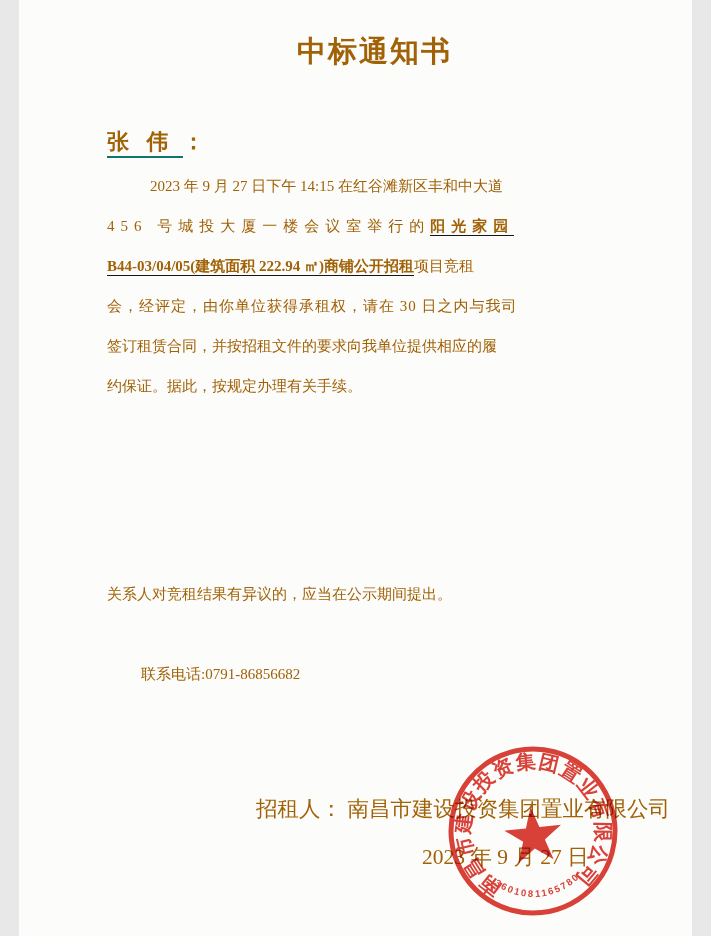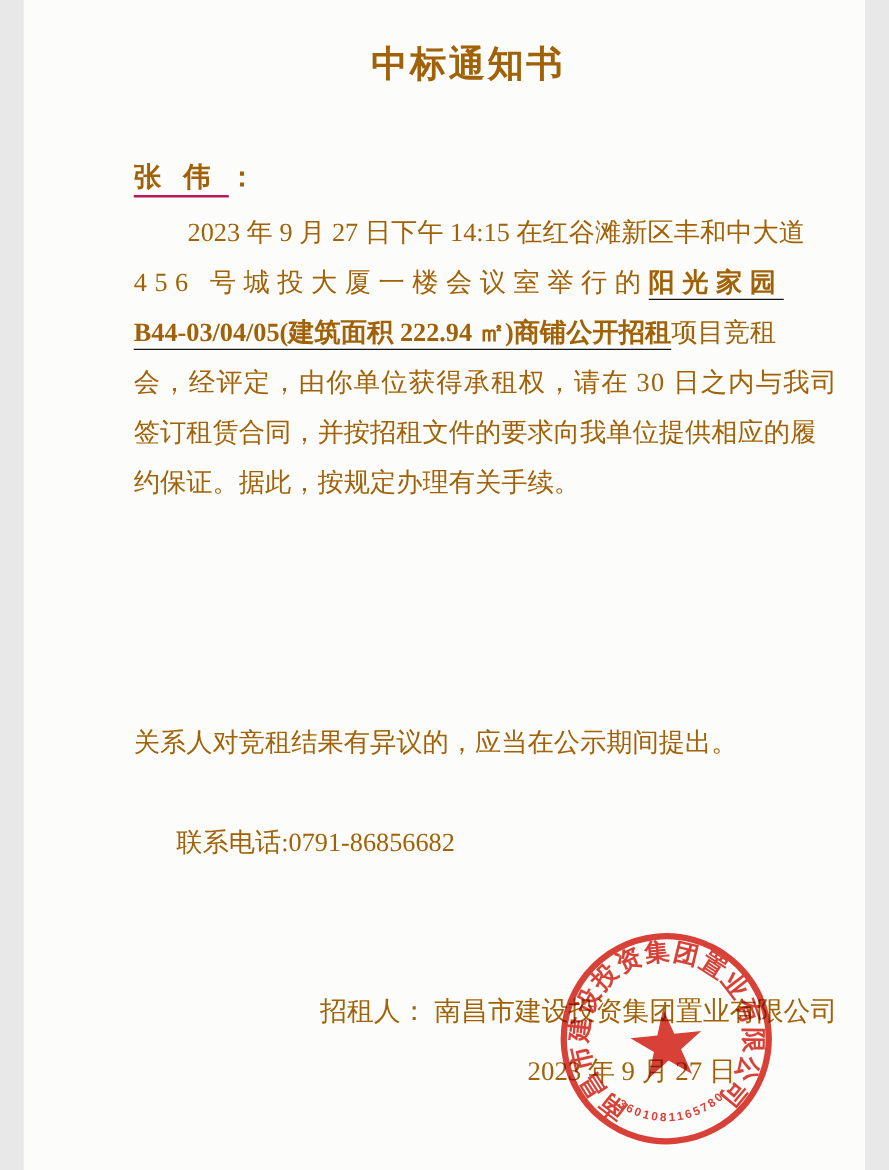--- a/index.html
+++ b/index.html
@@ -5,27 +5,27 @@
   html,body{margin:0;padding:0;background:#e8e8e8;}
   .page{
     position:relative;
     width:673px;height:936px;
     margin:0 auto;
     background:#fcfcfb;
     overflow:hidden;
     font-family:"Liberation Serif","DejaVu Serif",serif;
     color:#a16207;
   }
-  .line{position:absolute;white-space:nowrap;font-size:21px;line-height:27px;}
+  .line{position:absolute;white-space:nowrap;font-size:15px;line-height:27px;}
   .title{
     position:absolute;top:32px;left:0;width:711px;
     text-align:center;font-size:29px;font-weight:bold;letter-spacing:2px;
   }
   .recipient{position:absolute;top:127px;left:88px;font-size:22px;font-weight:bold;}
-  .recipient .name{border-bottom:2px solid #be185d;padding:0 8px 2px 0;letter-spacing:6px;}
+  .recipient .name{border-bottom:2px solid #0f766e;padding:0 8px 2px 0;letter-spacing:6px;}
   .hl{font-weight:bold;border-bottom:1.6px solid #161616;padding-bottom:1px;font-family:Liberation Serif, serif;}
   .sp6{letter-spacing:6px;}
   .sp1{letter-spacing:1px;}
   .result-line{position:absolute;top:452px;left:88px;font-size:22px;font-weight:bold;white-space:nowrap;}
   .result-line .value{border-bottom:1.8px solid #161616;padding:0 14px 2px 14px;}
   .sig{font-size:21.5px;}
   .seal-wrap{
     position:absolute;left:419px;top:736px;width:190px;height:190px;
     transform:rotate(-6deg);
     mix-blend-mode:multiply;opacity:0.93;

